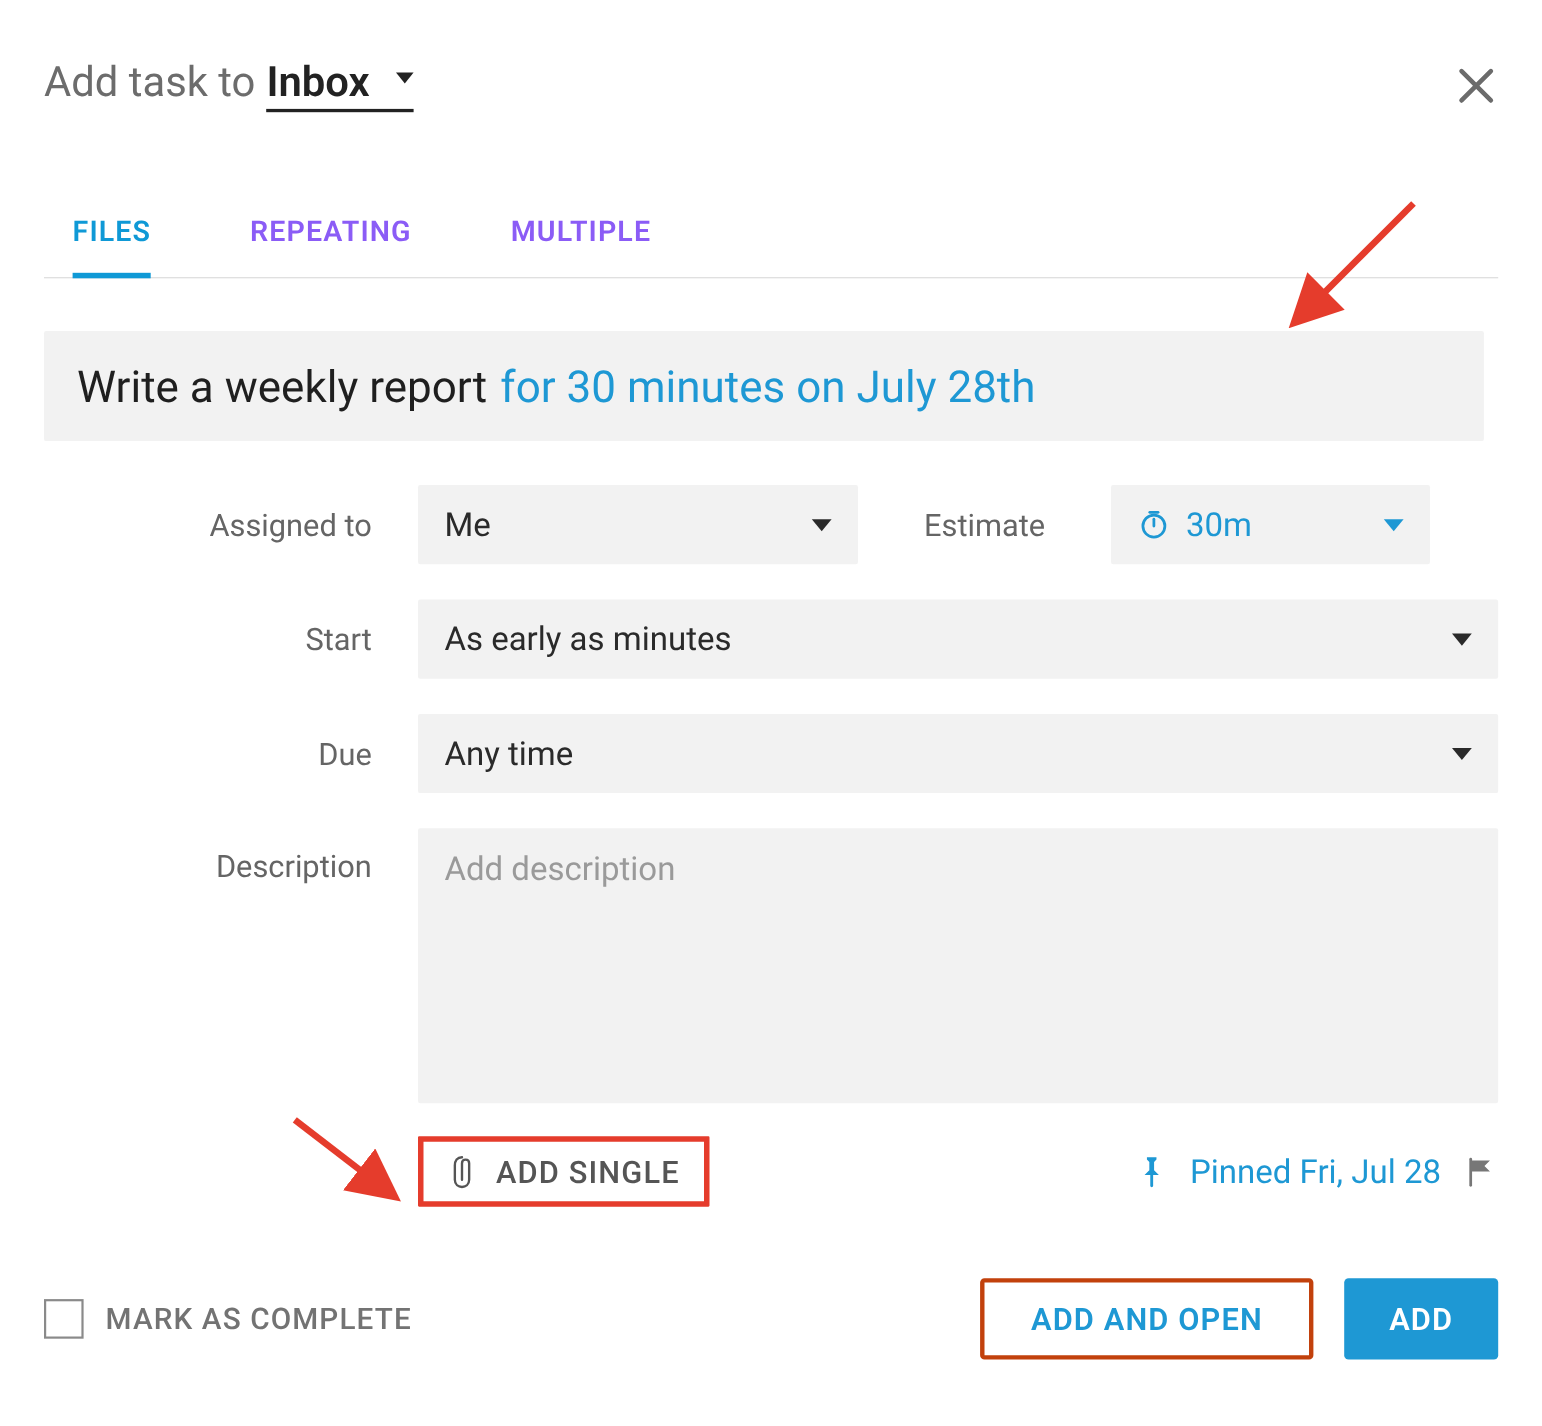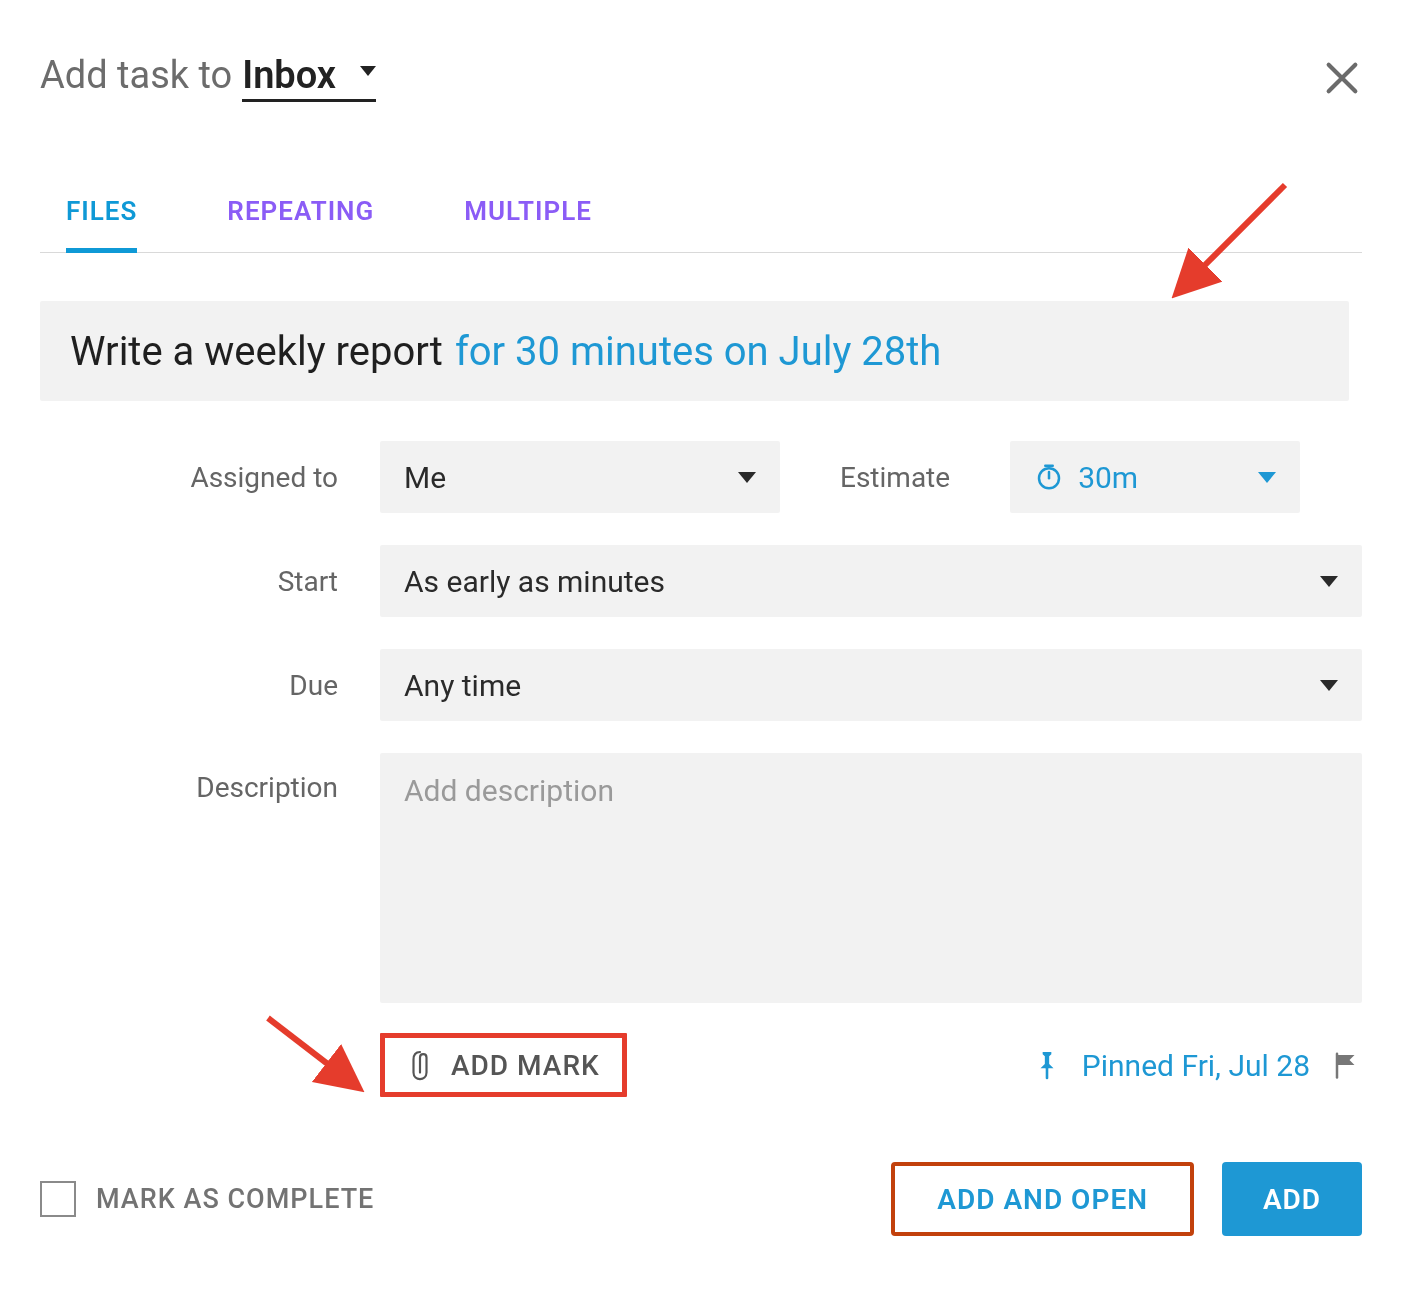--- a/index.html
+++ b/index.html
@@ -146,21 +146,21 @@
         </div>
       </div>
     </div>
 
     <div class="actions-row">
       <div class="label">.</div>
       <div class="addfiles-wrap">
         <svg width="26" height="34" viewBox="0 0 24 30">
           <path d="M12 3 C8 3 6 6 6 10 V22 C6 26 9 28 12 28 C15 28 18 26 18 22 V8 C18 6 16.5 5 15 5 C13.5 5 12 6 12 8 V22" fill="none" stroke="#555" stroke-width="2" stroke-linecap="round"></path>
         </svg>
-        <span class="text">ADD MARK</span>
+        <span class="text">ADD SINGLE</span>
       </div>
       <div class="pin-block">
         <svg width="26" height="34" viewBox="0 0 24 30">
           <path d="M8 3 H16 V5 L14 7 V14 L18 18 H6 L10 14 V7 L8 5 Z" fill="#1e98d4"></path>
           <path d="M12 18 V27" stroke="#1e98d4" stroke-width="2.4" stroke-linecap="round"></path>
         </svg>
         <span class="pin-text">Pinned Fri, Jul 28</span>
         <svg class="flag" viewBox="0 0 24 24">
           <path d="M4 3 V22" stroke="#777" stroke-width="2" stroke-linecap="round"></path>
           <path d="M4 4 H18 L14 8 L18 12 H4 Z" fill="#777"></path>

